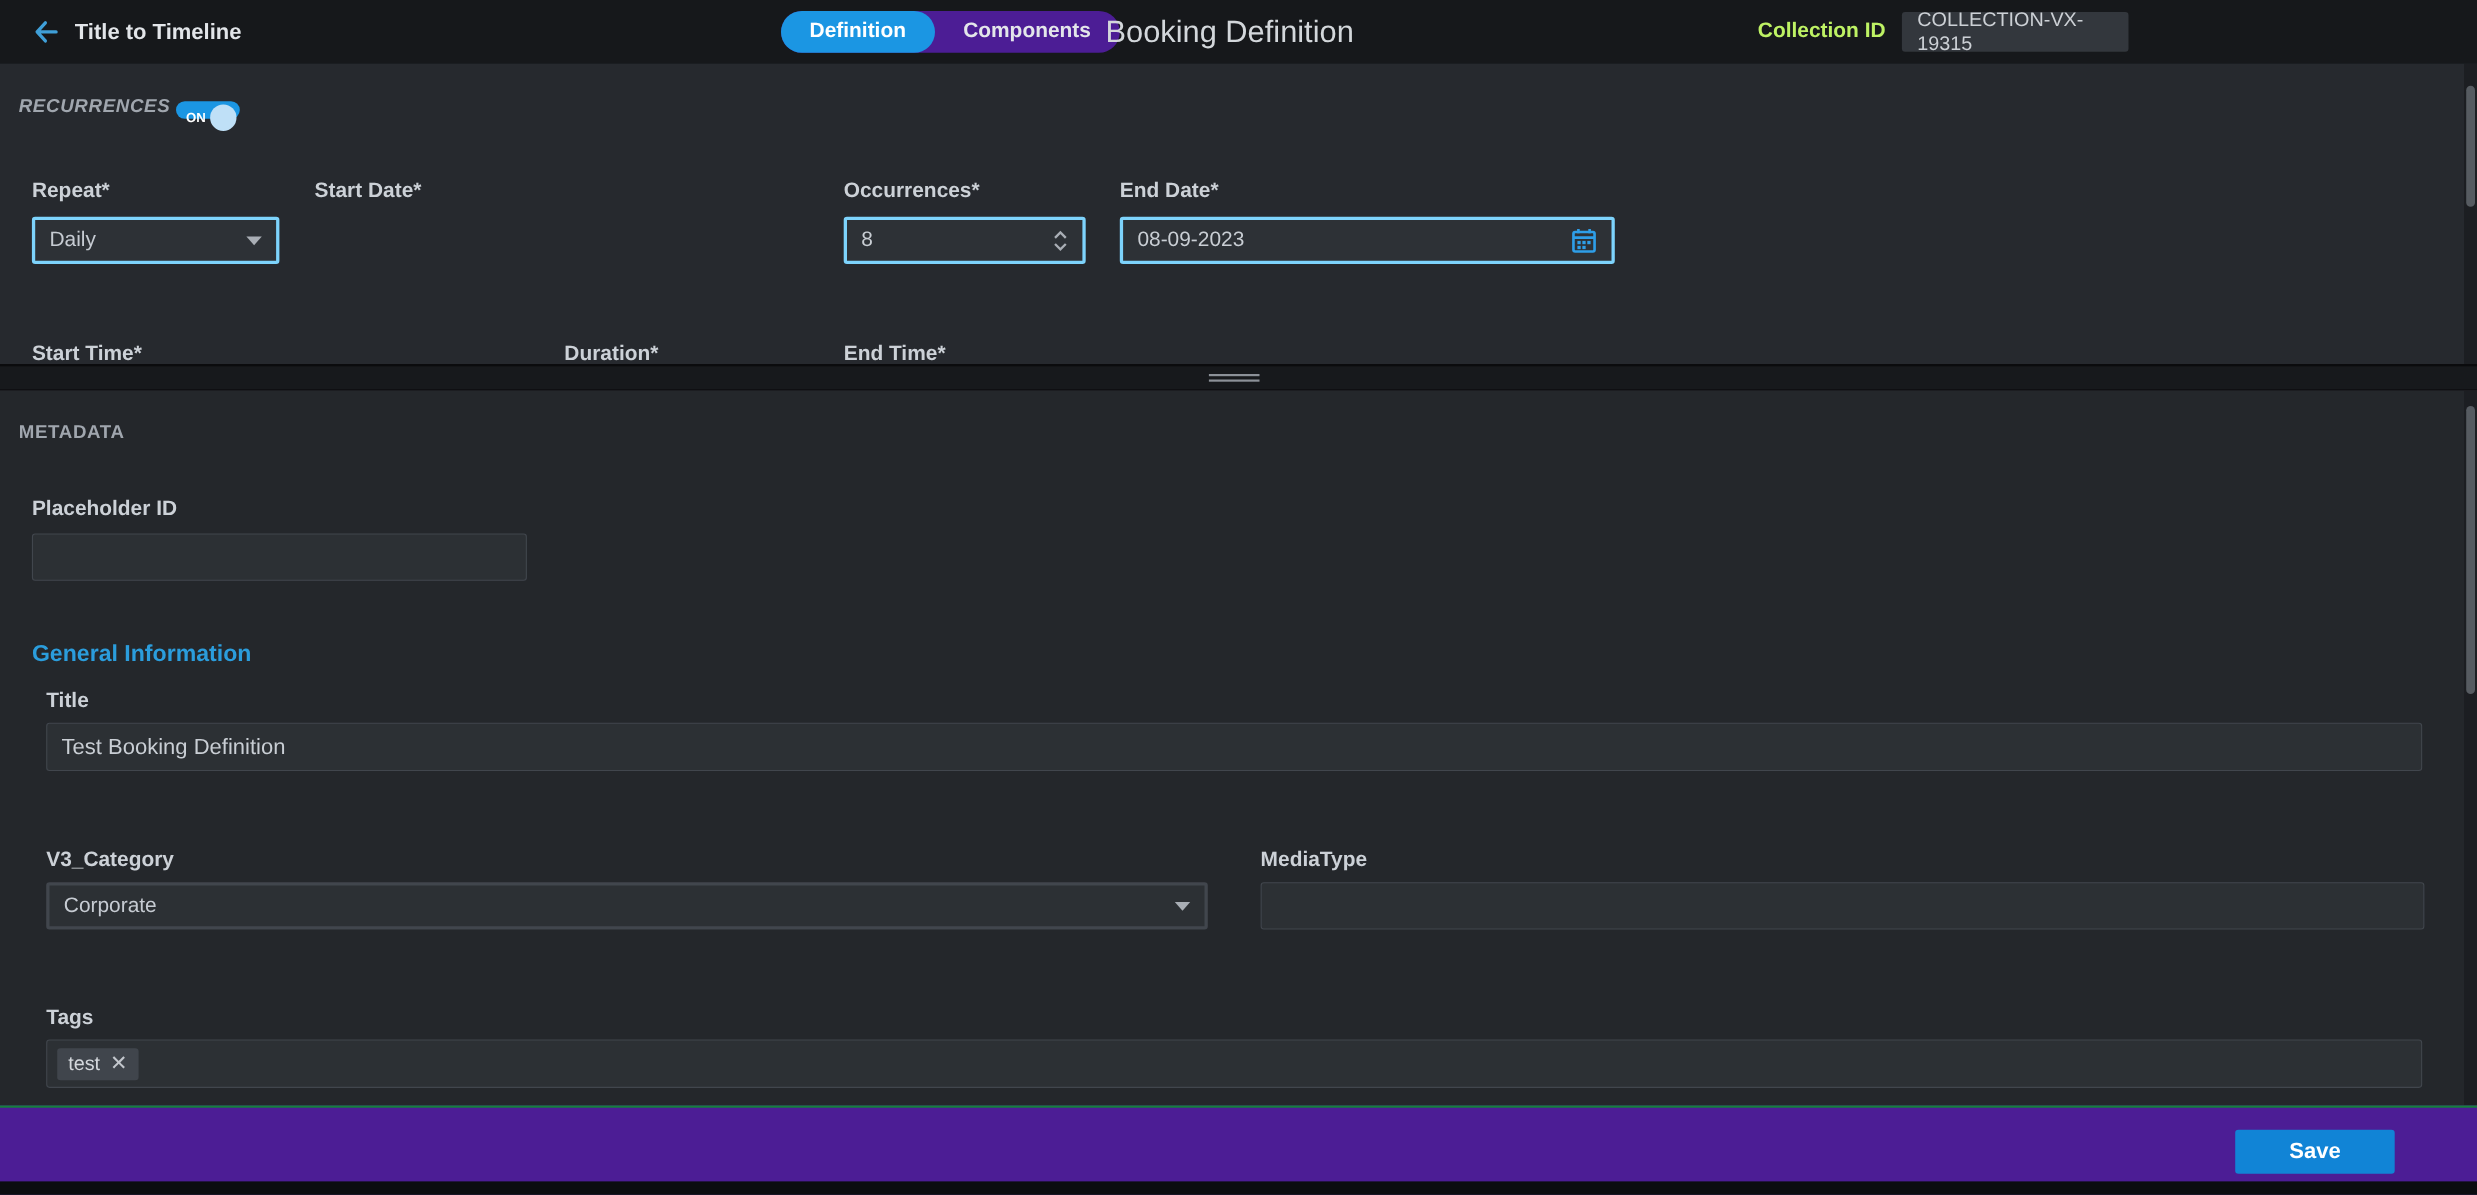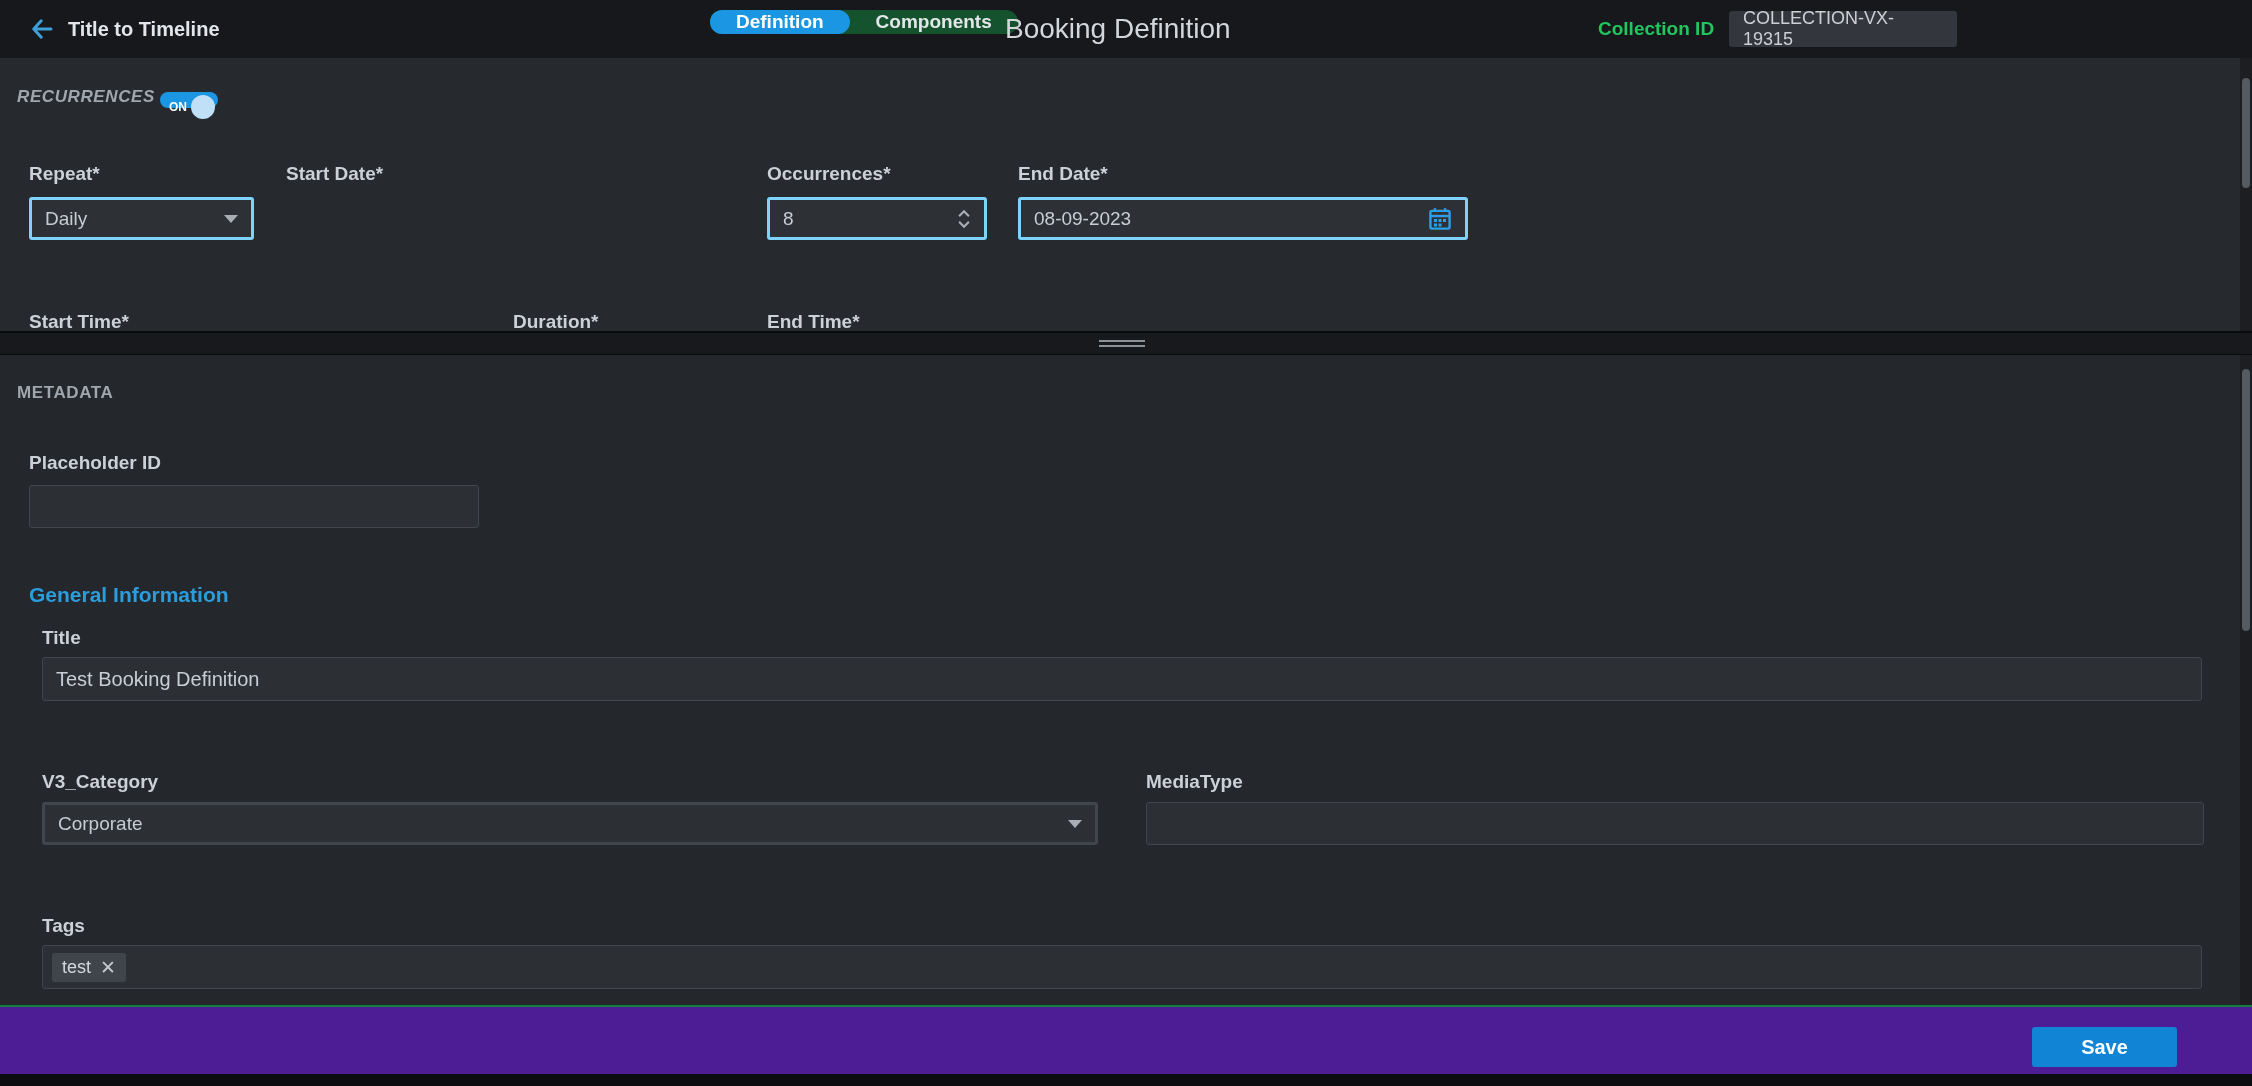--- a/index.html
+++ b/index.html
@@ -9,26 +9,26 @@
   }
   *{box-sizing:border-box;margin:0;padding:0;}
   html,body{background:#0d0f12;}
   body{font-family:"Liberation Sans","DejaVu Sans",sans-serif;}
   .page{position:relative;width:2252px;height:1086px;overflow:hidden;background:#26292e;}
 
   
   .topbar{position:absolute;left:0;top:0;width:2252px;height:58px;background:#16181b;}
   .back{position:absolute;left:30px;top:0;height:58px;display:flex;align-items:center;gap:14px;cursor:pointer;}
   .back-label{font-size:20px;font-weight:bold;color:#e2e5e9;}
-  .tabs{position:absolute;left:710px;top:10px;height:24px;background:#14532d;border-radius:19px;display:flex;align-items:stretch;}
+  .tabs{position:absolute;left:710px;top:10px;height:38px;background:#4c1d95;border-radius:19px;display:flex;align-items:stretch;}
   .tab{display:flex;align-items:center;justify-content:center;padding:0 26px;font-size:19px;font-weight:bold;color:#e3e6ea;border-radius:19px;cursor:pointer;white-space:nowrap;}
   .tab.active{background:var(--accent);color:#ffffff;}
   .page-title{position:absolute;left:1005px;top:0;height:58px;display:flex;align-items:center;font-size:28px;font-weight:500;color:#d3d7db;}
-  .collection-label{font-size:19px;font-weight:bold;color:#22c55e;}
-  .collection-box{position:absolute;left:1729px;top:11px;width:228px;height:36px;background:#33373d;border-radius:3px;display:flex;align-items:center;padding:0 14px;font-size:18px;color:#ccd0d5;}
+  .collection-label{font-size:19px;font-weight:bold;color:#bef264;}
+  .collection-box{position:absolute;left:1729px;top:11px;width:206px;height:36px;background:#33373d;border-radius:3px;display:flex;align-items:center;padding:0 14px;font-size:18px;color:#ccd0d5;}
   .collection-wrap{position:absolute;left:0;top:0;width:2252px;height:58px;pointer-events:none;}
   .collection-wrap > *{pointer-events:auto;}
   .collection-label-pos{position:absolute;left:1598px;top:0;height:58px;display:flex;align-items:center;}
 
   
   .top-section{position:absolute;left:0;top:58px;width:2252px;height:273px;background:#26292e;overflow:hidden;}
   .splitter{position:absolute;left:0;top:331px;width:2252px;height:24px;background:#17191c;border-top:2px solid #0a0b0d;border-bottom:1px solid #0a0b0d;cursor:row-resize;}
   .drag-handle{position:absolute;left:1099px;top:7px;width:46px;height:7px;border-top:2px solid #8c9198;border-bottom:2px solid #8c9198;}
   .bottom-section{position:absolute;left:0;top:355px;width:2252px;height:650px;background:#24272b;overflow:hidden;}
 

